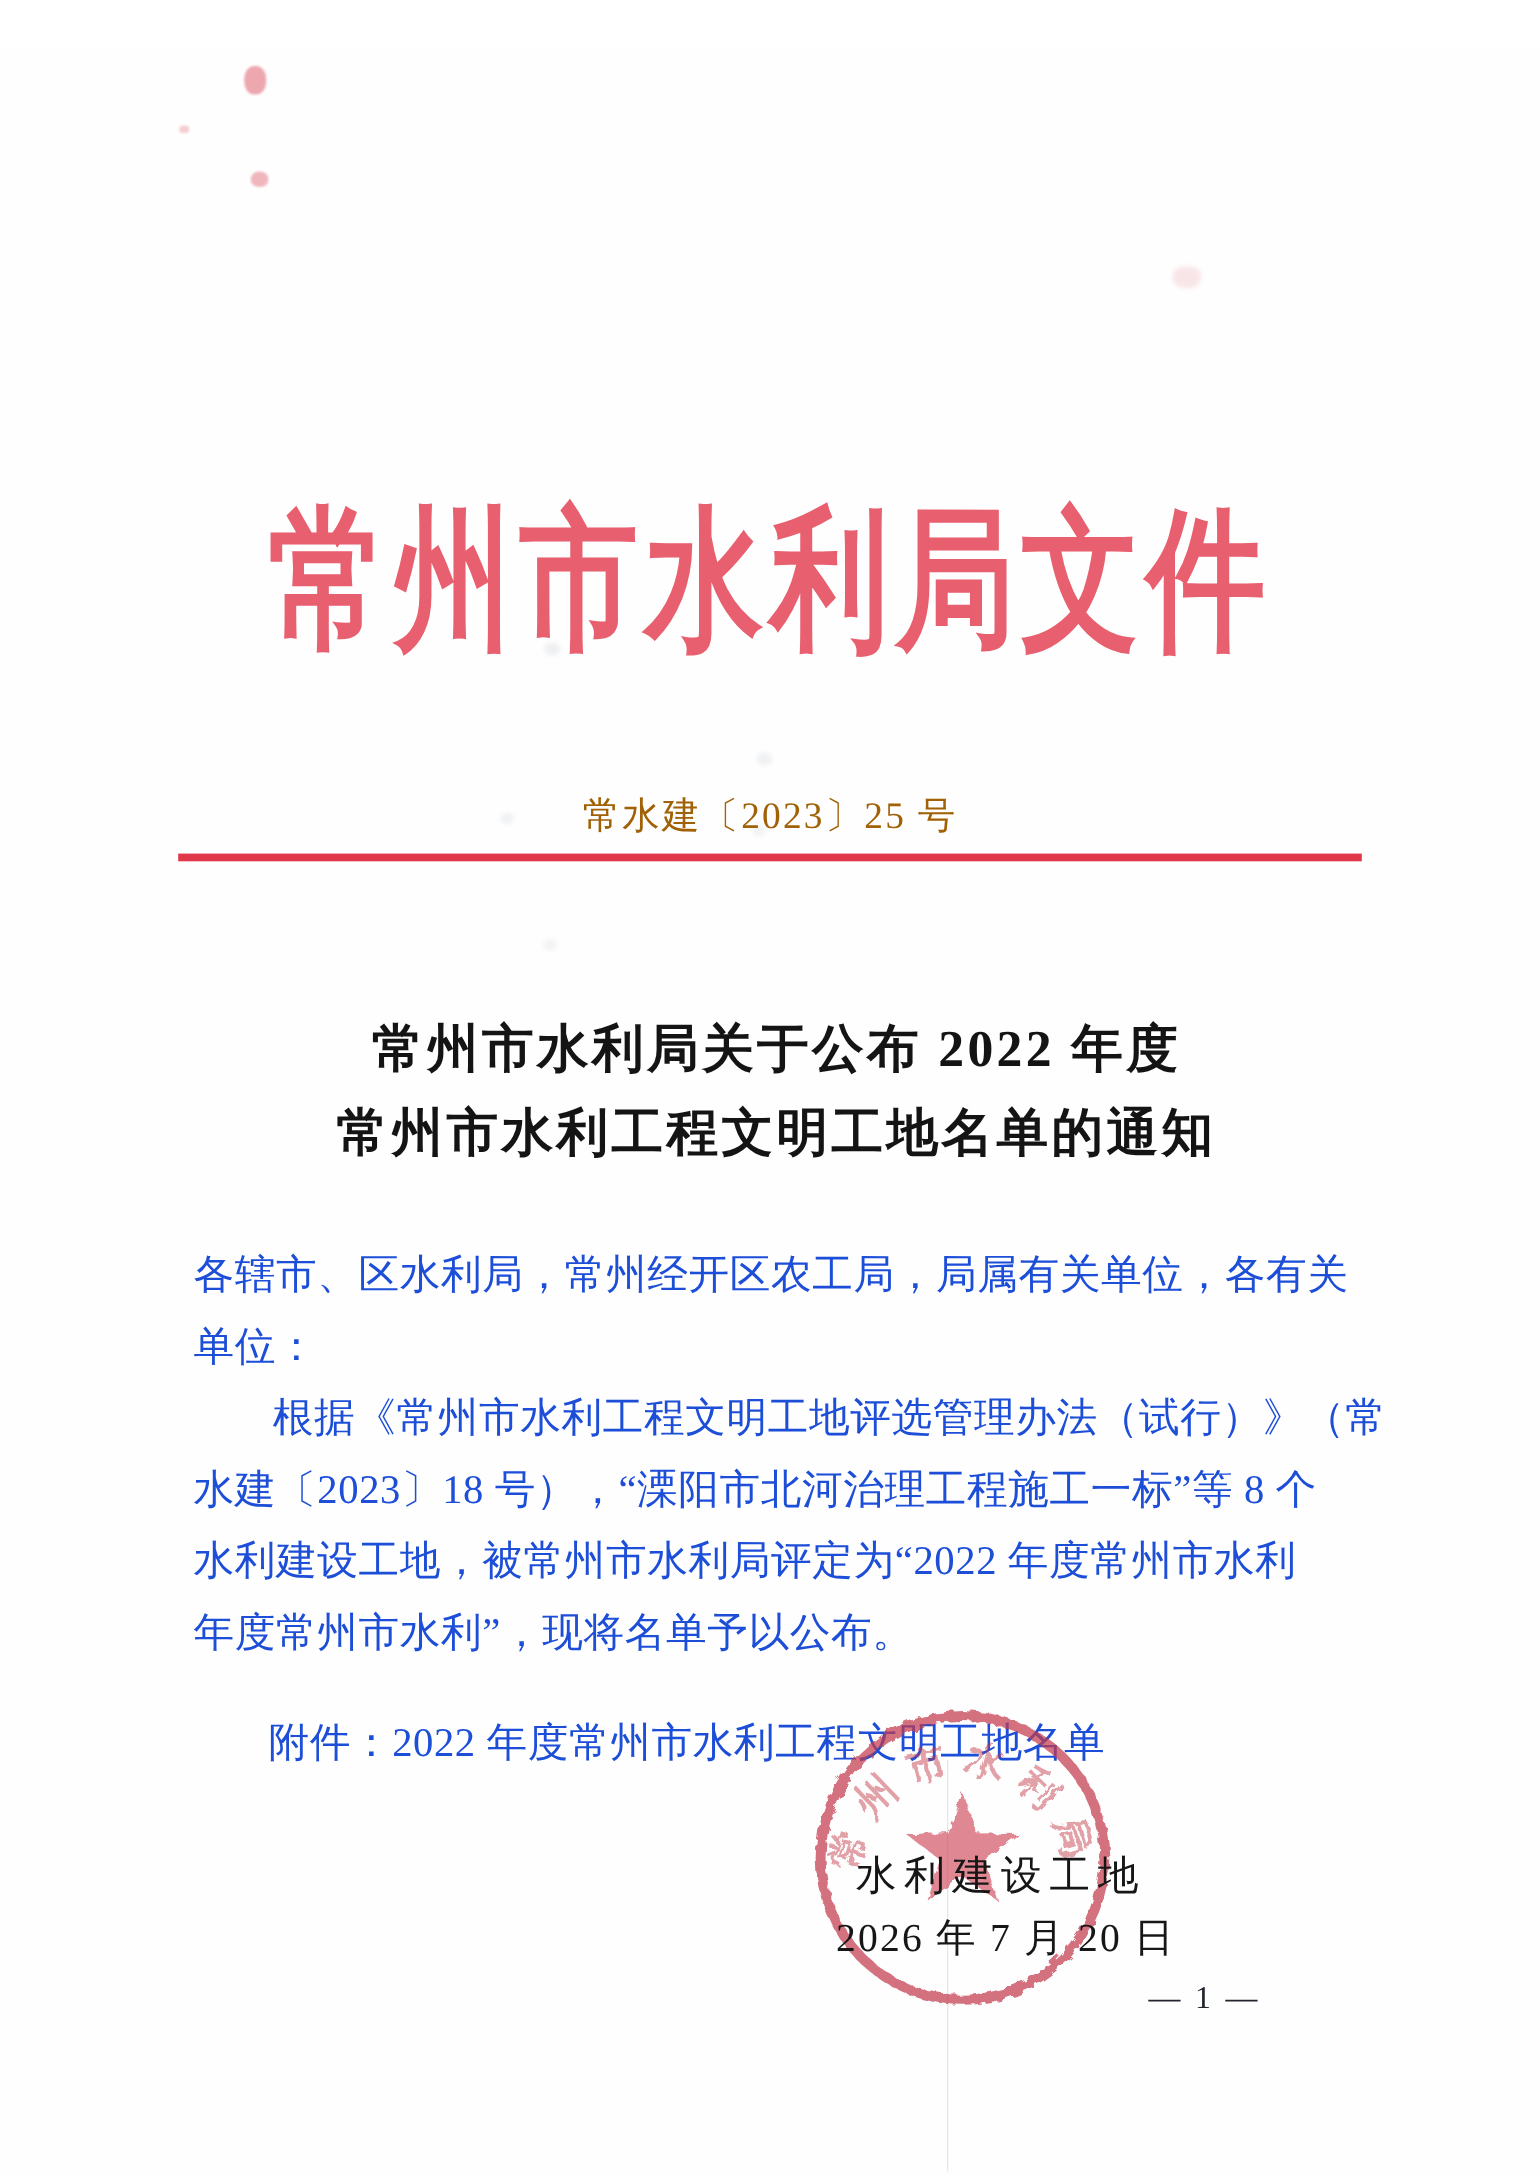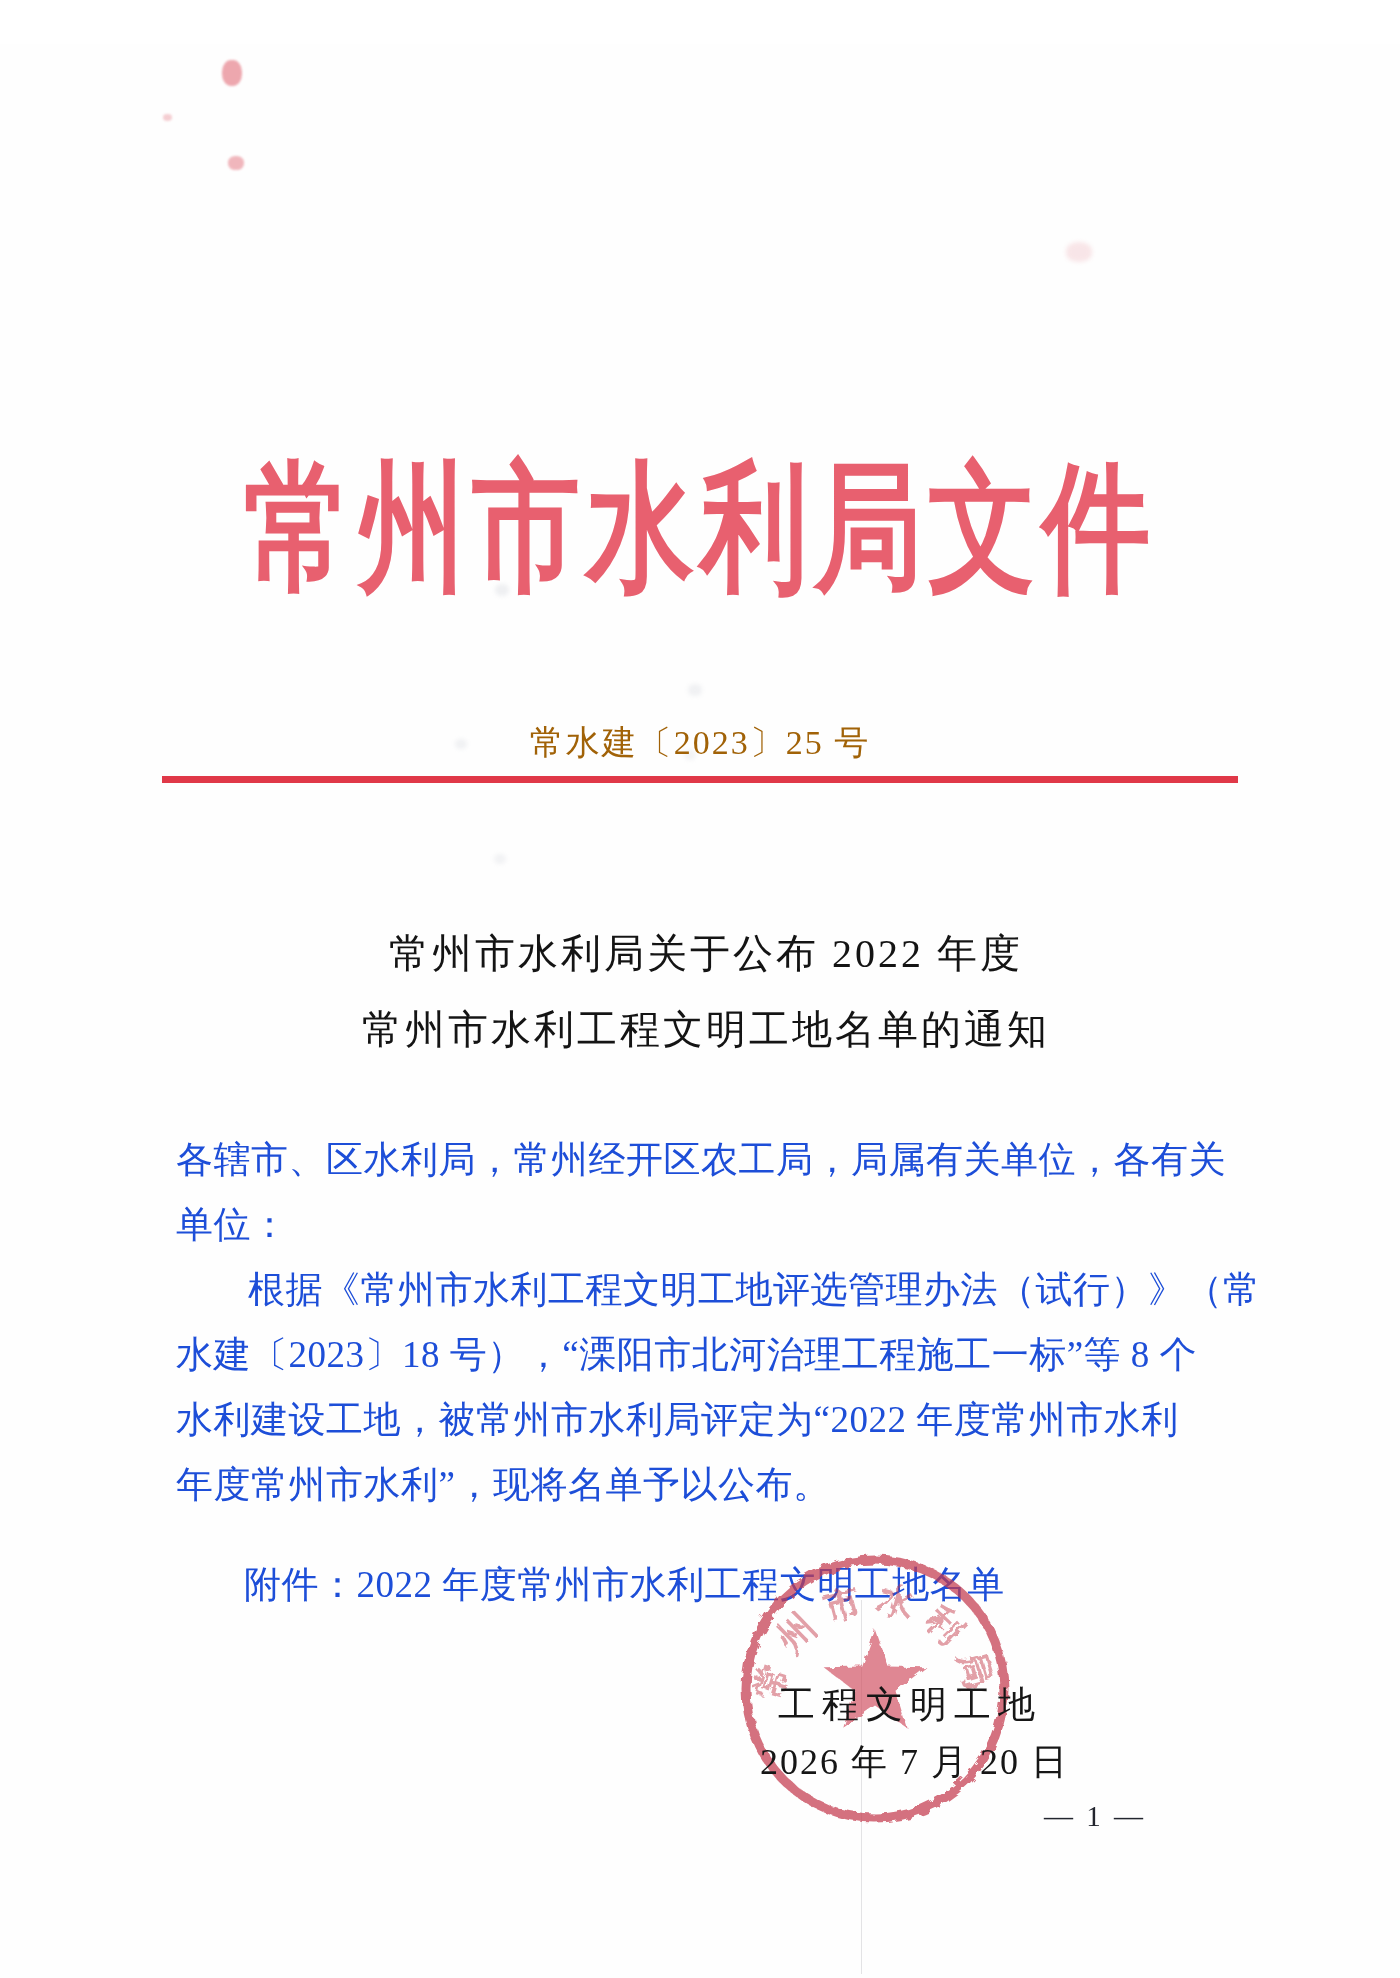--- a/index.html
+++ b/index.html
@@ -36,22 +36,22 @@
 
   
   .red-rule {
     position: absolute; left: 162px; top: 732px; width: 1076px; height: 7px;
     background: var(--rule-red, #e03848);
   }
 
   
   .doc-title {
     position: absolute; left: 0; top: 872px; width: 100%;
-    text-align: center; font-weight: 400; color: #141414;
-    font-size: 40px; line-height: 76px; letter-spacing: 3px; padding-left: 12px;
+    text-align: center; font-weight: 700; color: #141414;
+    font-size: 47px; line-height: 76px; letter-spacing: 3px; padding-left: 12px;
   }
 
   
   .body-block {
     position: absolute; left: 176px; top: 1083px; width: 1056px;
     font-size: 37px; line-height: 65px; color: #1d4ed8;
     letter-spacing: 0.5px;
   }
   .body-line { white-space: nowrap; }
   .indent { text-indent: 72px; }
@@ -149,18 +149,18 @@
     </defs>
     <g filter="url(#stampRough)">
       <circle cx="137" cy="137" r="129" fill="none" stroke="#c43b4e" stroke-width="9" opacity="0.82"></circle>
       <polygon points="137,78 149.7,114.5 188.4,115.3 157.5,138.7 168.7,175.7 137,153.6 105.3,175.7 116.5,138.7 85.6,115.3 124.3,114.5" fill="#cf4a5c" opacity="0.75"></polygon>
       <text font-size="36" fill="#c43b4e" opacity="0.55" letter-spacing="12" font-weight="700" font-family="Liberation Serif, DejaVu Serif, serif">
         <textPath href="#sealArc" startOffset="50%" text-anchor="middle">常州市水利局</textPath>
       </text>
     </g>
   </svg>
 
-  <div class="sig-org">工程文明工地</div>
+  <div class="sig-org">水利建设工地</div>
   <div class="sig-date">2026 年 7 月 20 日</div>
 
   <div class="page-number">— 1 —</div>
 
 </div>
 
 </body></html>

